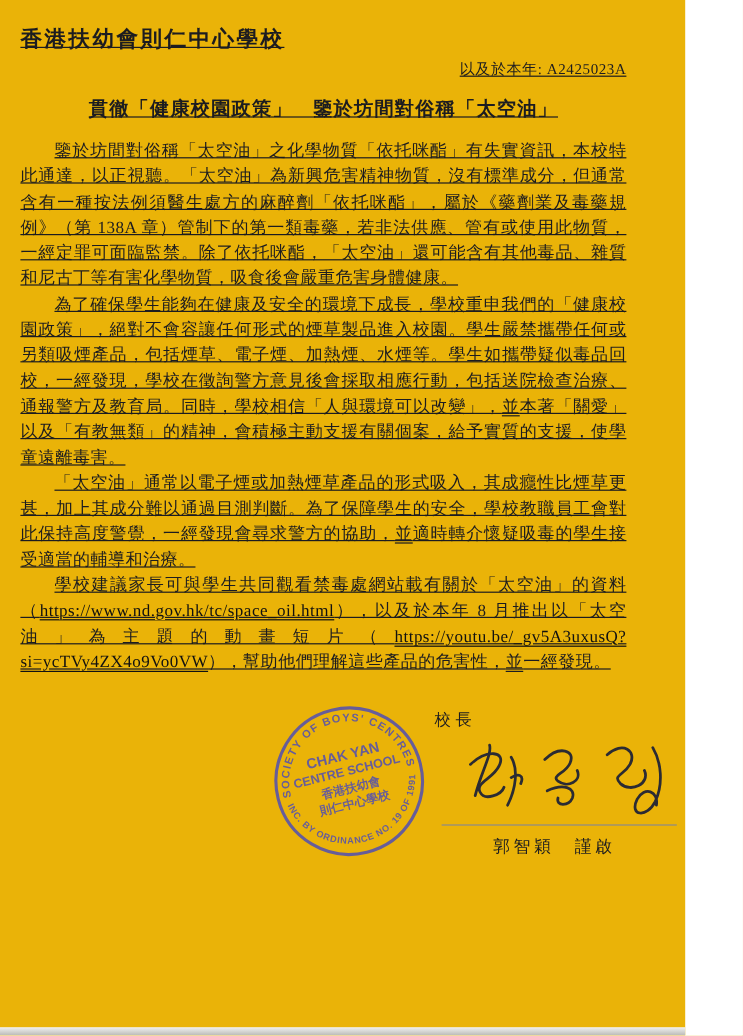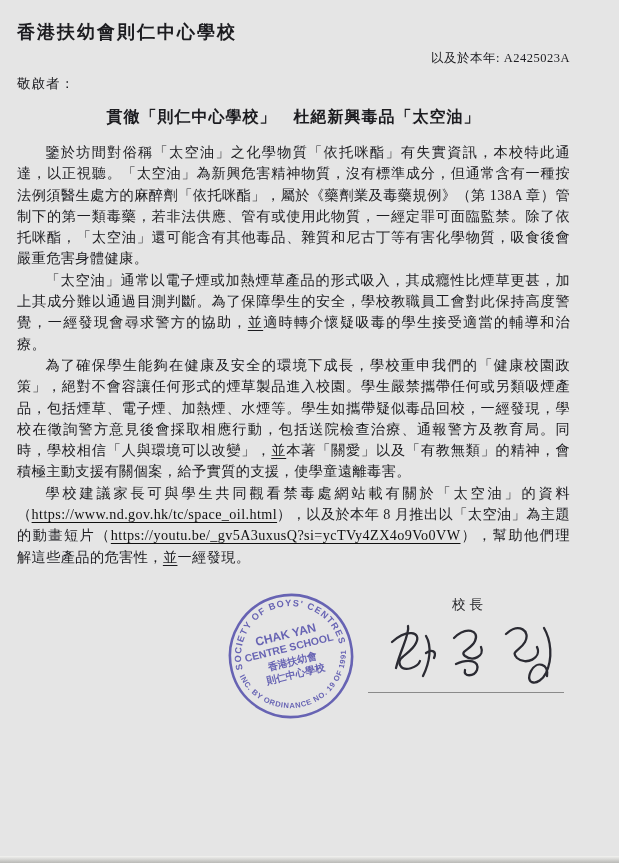--- a/index.html
+++ b/index.html
@@ -1,24 +1,25 @@
 <!DOCTYPE html>
 <html><head>
 <meta charset="utf-8">
 <style>
   html,body{margin:0;padding:0;background:#ffffff;}
   .page{
     position:relative;
-    width:619px;height:863px;
-    background:#e5e5e5;
+    width:571px;height:863px;
+    background:#eab308;
     font-family:"Liberation Serif","DejaVu Serif",serif;
     color:#1c1c20;
     overflow:hidden;
     box-sizing:border-box;
     padding:20px 49px 0 17px;
+    text-decoration:underline;
   }
   .school-name{
     font-size:18px;font-weight:700;letter-spacing:2px;margin:0;
   }
   .notice-no{
     text-align:right;font-size:12.5px;margin-top:6px;letter-spacing:0.5px;
   }
   .salutation{font-size:13.5px;margin-top:8px;letter-spacing:1px;}
   .letter-title{
     text-align:center;font-size:16px;font-weight:700;letter-spacing:1px;
@@ -30,47 +31,46 @@
   .link{text-decoration:underline;text-underline-offset:3px;color:#111;cursor:pointer;
         font-family:"Liberation Serif","DejaVu Serif",serif;}
   .closing{font-size:14.2px;line-height:21.5px;margin-top:26px;}
   .closing div{margin:0;}
   .sign-row{position:relative;height:148px;margin-top:12px;}
   .stamp-wrap{
     position:absolute;left:208px;top:-4px;width:132px;height:132px;
     transform:rotate(-14deg);opacity:0.88;
   }
   .principal-block{position:absolute;left:345px;top:2px;width:215px;}
-  .principal-label{font-size:13.5px;letter-spacing:4px;text-align:center;}
+  .principal-label{font-size:13.5px;letter-spacing:4px;}
   .signature-svg{display:block;margin:2px 0 0 12px;}
   .sign-line{border-top:1.2px solid #8a8a8a;width:196px;margin-left:6px;}
   .sign-name{font-size:14px;letter-spacing:3px;margin-top:9px;text-align:center;width:200px;}
   .scan-edge{
     position:absolute;left:0;bottom:0;width:619px;height:7px;
     background:linear-gradient(to bottom,#f2f2f0,#b9b9b6);
   }
   .stamp-svg text{font-family:"Liberation Sans","DejaVu Sans",sans-serif;}
 </style>
 </head>
 <body>
 
 <div class="page">
 
   <h1 class="school-name">香港扶幼會則仁中心學校</h1>
 
   <div class="notice-no">以及於本年: A2425023A</div>
 
-  <div class="salutation">敬啟者：</div>
 
-  <div class="letter-title">貫徹「則仁中心學校」　杜絕新興毒品「太空油」</div>
+  <div class="letter-title">貫徹「健康校園政策」　鑒於坊間對俗稱「太空油」</div>
 
   <div class="body-text">
     <p><span>鑒於坊間對俗稱「太空油」之化學物質「依托咪酯」有失實資訊，本校特此通達，以正視聽。「太空油」為新興危害精神物質，沒有標準成分，但通常含有一種按法例須醫生處方的麻醉劑「依托咪酯」，屬於《藥劑業及毒藥規例》（第 138A 章）管制下的第一類毒藥，若非法供應、管有或使用此物質，一經定罪可面臨監禁。除了依托咪酯，「太空油」還可能含有其他毒品、雜質和尼古丁等有害化學物質，吸食後會嚴重危害身體健康。</span></p>
+    <p><span>為了確保學生能夠在健康及安全的環境下成長，學校重申我們的「健康校園政策」，絕對不會容讓任何形式的煙草製品進入校園。學生嚴禁攜帶任何或另類吸煙產品，包括煙草、電子煙、加熱煙、水煙等。學生如攜帶疑似毒品回校，一經發現，學校在徵詢警方意見後會採取相應行動，包括送院檢查治療、通報警方及教育局。同時，學校相信「人與環境可以改變」，</span><span class="u">並</span><span>本著「關愛」以及「有教無類」的精神，會積極主動支援有關個案，給予實質的支援，使學童遠離毒害。</span></p>
     <p><span>「太空油」通常以電子煙或加熱煙草產品的形式吸入，其成癮性比煙草更甚，加上其成分難以通過目測判斷。為了保障學生的安全，學校教職員工會對此保持高度警覺，一經發現會尋求警方的協助，</span><span class="u">並</span><span>適時轉介懷疑吸毒的學生接受適當的輔導和治療。</span></p>
-    <p><span>為了確保學生能夠在健康及安全的環境下成長，學校重申我們的「健康校園政策」，絕對不會容讓任何形式的煙草製品進入校園。學生嚴禁攜帶任何或另類吸煙產品，包括煙草、電子煙、加熱煙、水煙等。學生如攜帶疑似毒品回校，一經發現，學校在徵詢警方意見後會採取相應行動，包括送院檢查治療、通報警方及教育局。同時，學校相信「人與環境可以改變」，</span><span class="u">並</span><span>本著「關愛」以及「有教無類」的精神，會積極主動支援有關個案，給予實質的支援，使學童遠離毒害。</span></p>
     <p><span>學校建議家長可與學生共同觀看禁毒處網站載有關於「太空油」的資料（</span><span class="link">https://www.nd.gov.hk/tc/space_oil.html</span><span>），以及於本年 8 月推出以「太空油」為主題的動畫短片（</span><span class="link">https://youtu.be/_gv5A3uxusQ?si=ycTVy4ZX4o9Vo0VW</span><span>），幫助他們理解這些產品的危害性，</span><span class="u">並</span><span>一經發現。</span></p>
   </div>
 
   <div class="closing">
   </div>
 
   <div class="sign-row">
 
     <div class="stamp-wrap" style="color: rgb(86, 82, 173);">
       <svg class="stamp-svg" width="132" height="132" viewBox="0 0 132 132">
@@ -99,17 +99,18 @@
           <path d="M34 10 C36 18 27 32 22 52"></path>
           <path d="M18 26 C32 13 48 15 42 27 C37 38 22 41 26 49 C30 57 44 51 46 45"></path>
           <path d="M52 20 C58 30 56 46 49 60 M52 37 C58 33 63 35 60 42"></path>
           <path d="M80 22 C92 10 106 14 101 25 C97 34 85 35 91 40 C99 46 111 40 107 31"></path>
           <path d="M82 48 C95 42 106 45 103 54 C100 61 89 61 91 54"></path>
           <path d="M132 18 C145 6 157 15 151 26 C146 35 136 35 143 42 C152 50 168 42 163 31"></path>
           <path d="M170 12 C177 24 179 42 172 57 C165 71 150 69 157 55 C163 44 175 48 173 60"></path>
         </g>
       </svg>
       <div class="sign-line"></div>
+      <div class="sign-name">郭智穎　謹啟</div>
     </div>
   </div>
 
   <div class="scan-edge"></div>
 </div>
 
 </body></html>

